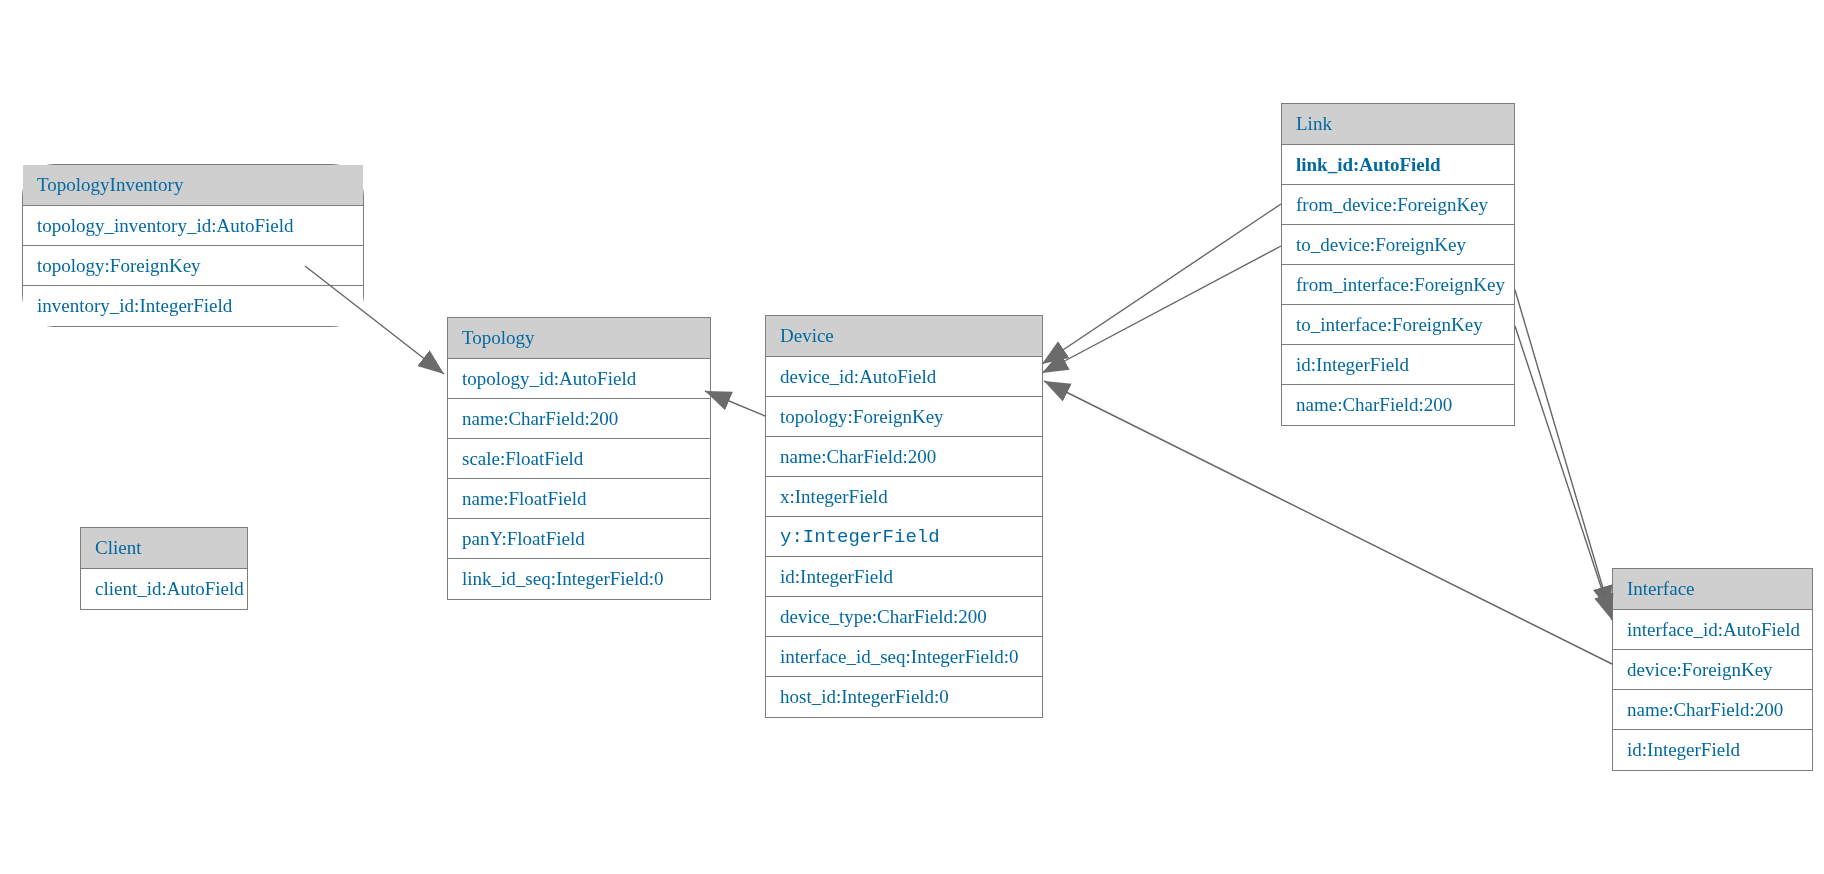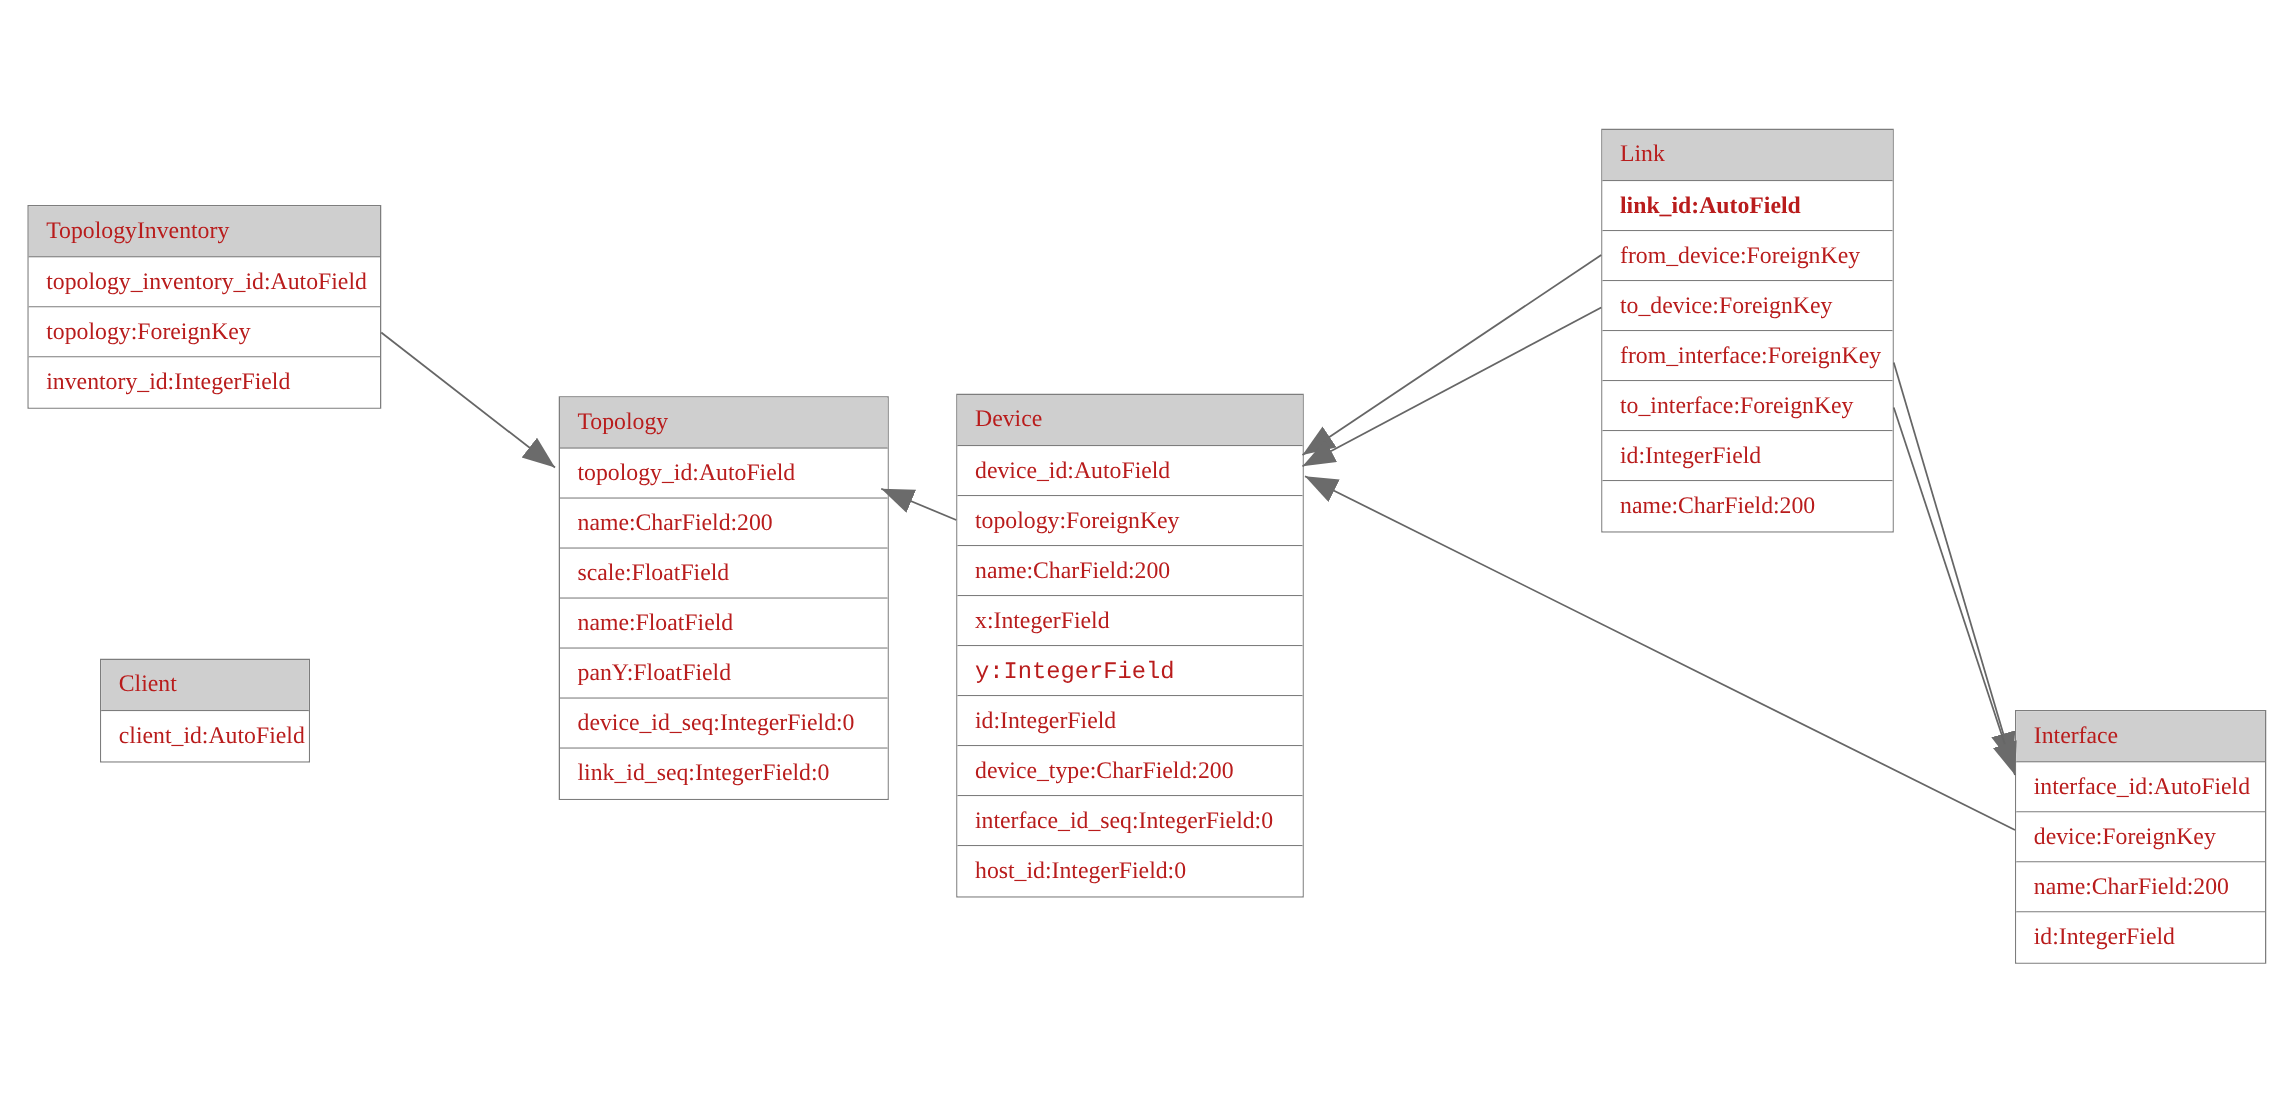--- a/index.html
+++ b/index.html
@@ -17,21 +17,21 @@
     inset: 0;
     width: 1824px;
     height: 874px;
     pointer-events: none;
   }
   .entity {
     position: absolute;
     background: #ffffff;
     border: 1.5px solid #7d7d7d;
     box-sizing: border-box;
-    color: #b91c1c;
+    color: #0369a1;
     font-size: 19px;
   }
   .entity-header {
     background: #cfcfcf;
     border-bottom: 1.5px solid #7d7d7d;
     display: flex;
     align-items: center;
     padding-left: 14px;
     box-sizing: border-box;
     white-space: nowrap;
@@ -45,34 +45,33 @@
     white-space: nowrap;
     background: #ffffff;
   }
   .entity-row:last-child { border-bottom: none; }
 </style>
 </head>
 <body>
 
 <div id="stage">
   <div id="entities">
-      <div class="entity" style="left: 22px; top: 164px; width: 283px;">
+      <div class="entity" style="left: 22px; top: 164px; width: 342px; border-radius: 32px;">
         <div class="entity-header" style="height: 41px;">TopologyInventory</div>
         <div class="entity-row" style="height: 40px;">topology_inventory_id:AutoField</div>
         <div class="entity-row" style="height: 40px;">topology:ForeignKey</div>
         <div class="entity-row" style="height: 40px;">inventory_id:IntegerField</div>
       </div>
       <div class="entity" style="left: 447px; top: 317px; width: 264px;">
         <div class="entity-header" style="height: 41px;">Topology</div>
         <div class="entity-row" style="height: 40px;">topology_id:AutoField</div>
         <div class="entity-row" style="height: 40px;">name:CharField:200</div>
         <div class="entity-row" style="height: 40px;">scale:FloatField</div>
         <div class="entity-row" style="height: 40px;">name:FloatField</div>
         <div class="entity-row" style="height: 40px;">panY:FloatField</div>
-        <div class="entity-row" style="height: 40px;">device_id_seq:IntegerField:0</div>
         <div class="entity-row" style="height: 40px;">link_id_seq:IntegerField:0</div>
       </div>
       <div class="entity" style="left: 80px; top: 527px; width: 168px;">
         <div class="entity-header" style="height: 41px;">Client</div>
         <div class="entity-row" style="height: 40px;">client_id:AutoField</div>
       </div>
       <div class="entity" style="left: 765px; top: 315px; width: 278px;">
         <div class="entity-header" style="height: 41px;">Device</div>
         <div class="entity-row" style="height: 40px;">device_id:AutoField</div>
         <div class="entity-row" style="height: 40px;">topology:ForeignKey</div>

